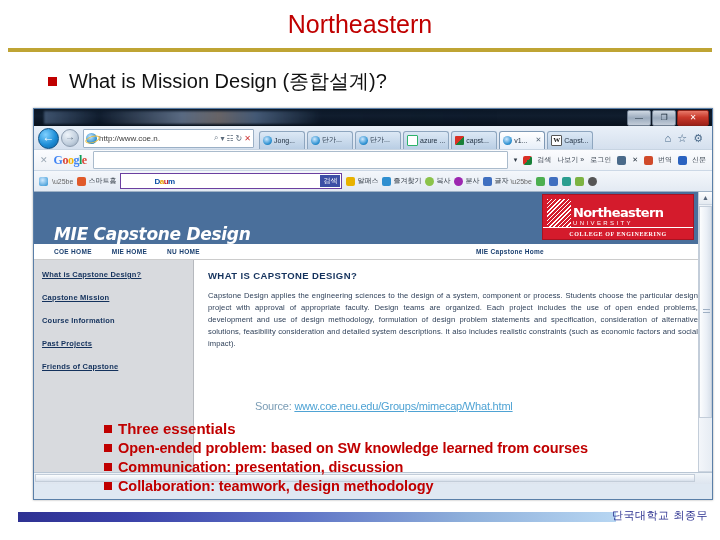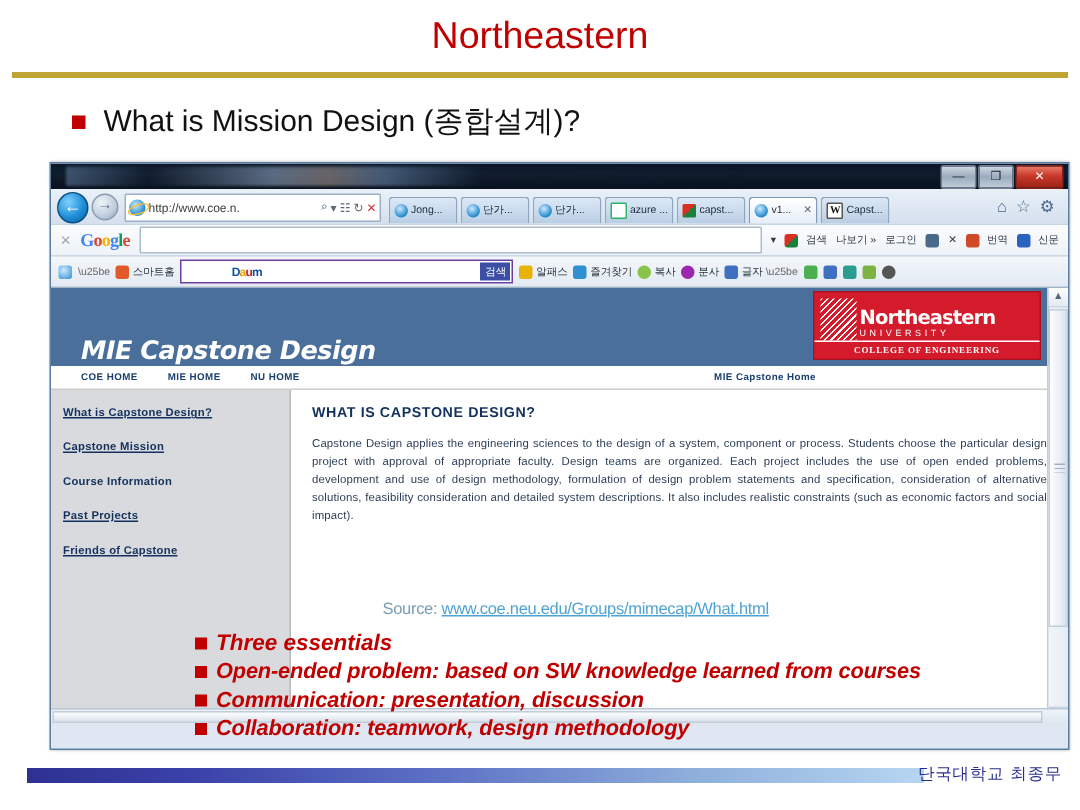--- a/index.html
+++ b/index.html
@@ -252,21 +252,21 @@
   }
 
   
   .source-line{
     position:absolute;left:255px;top:400px;font-size:11px;color:#5aa9d6;
     white-space:nowrap;letter-spacing:-.2px;
   }
   .source-line .lbl{color:#7a9cb5;}
   .source-line a{color:#4fa3d4;}
 
-  .bullets{position:absolute;left:130px;top:420px;font-style:italic;}
+  .bullets{position:absolute;left:104px;top:420px;}
   .b1{display:flex;align-items:center;gap:6px;}
   .b1 .sq{width:8px;height:8px;background:#C00000;}
   .b1 .txt{font-size:15px;font-weight:bold;color:#C00000;}
   .b2row{display:flex;align-items:center;gap:6px;margin-top:3px;}
   .b2row .sq{width:8px;height:8px;background:#C00000;}
   .b2row .txt{font-size:14.5px;font-weight:bold;color:#C00000;letter-spacing:-.1px;}
 
   
   .footer-bar{
     position:absolute;left:18px;top:512px;width:598px;height:10px;

